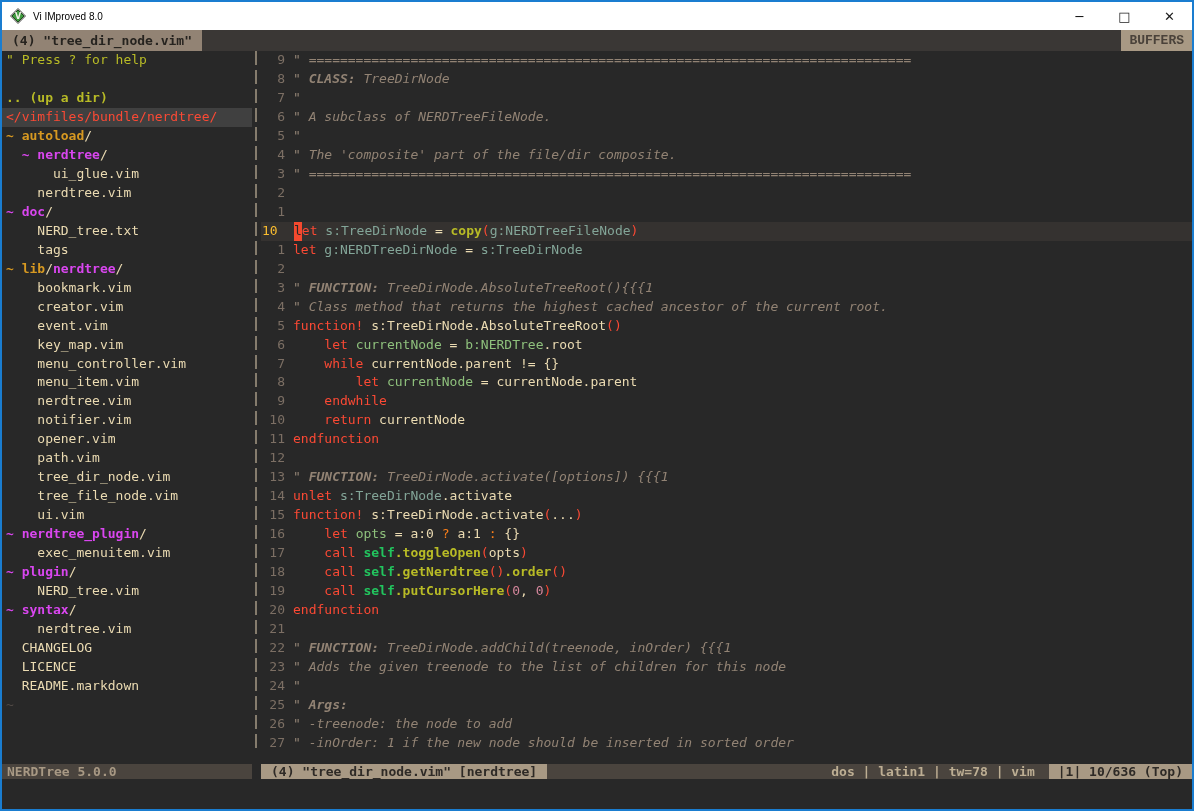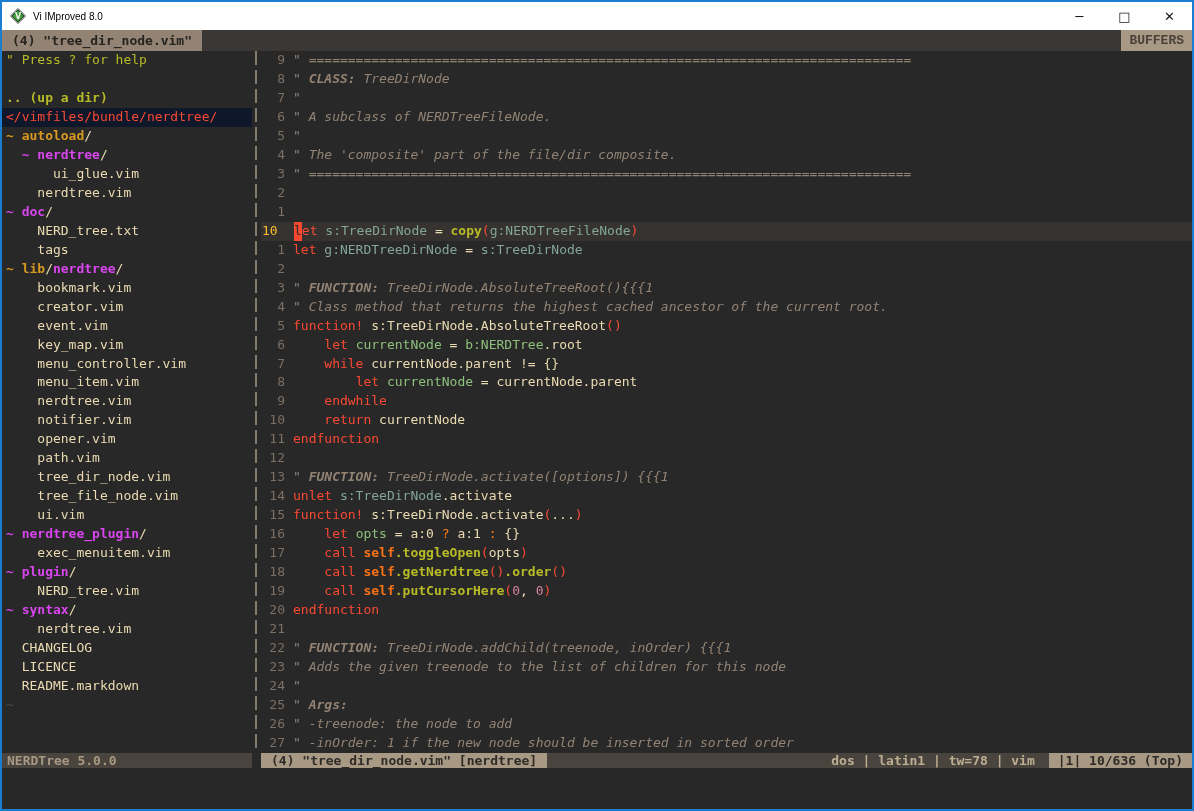--- a/index.html
+++ b/index.html
@@ -18,50 +18,50 @@
     color:#1a1a1a;font-size:13px;font-family:"DejaVu Sans",sans-serif;cursor:default;}
   
   .tabline{height:21px;background:#3a3735;display:flex;align-items:stretch;flex-shrink:0;}
   .tab{background:#928374;color:#26231f;font-weight:bold;padding:0 10px;display:flex;align-items:center;white-space:pre;}
   .tab-fill{flex:1;}
   .tab-right{background:#a89984;color:#4a423a;font-weight:bold;padding:0 8px;display:flex;align-items:center;font-family:Liberation Mono, monospace;}
   
   .content{display:flex;height:702px;flex-shrink:0;position:relative;}
   .sidebar{width:250px;flex-shrink:0;overflow:hidden;padding-left:0;}
   .sidebar .row{height:18.97px;line-height:18.97px;white-space:pre;padding-left:4px;}
-  .sidebar .row.hl{background:#0f172a;}
+  .sidebar .row.hl{background:#404040;}
   .vsep{width:9px;flex-shrink:0;position:relative;}
   .vsep::before{content:"";position:absolute;left:3px;top:0;bottom:0;width:2px;
     background:repeating-linear-gradient(to bottom,#857c6d 0 14px,transparent 14px 18.97px);}
   .editor{flex:1;overflow:hidden;}
   .eline{display:flex;height:18.97px;line-height:18.97px;white-space:pre;}
   .eline .ln{width:24px;padding-right:8px;text-align:right;color:#7c6f64;flex-shrink:0;}
   .eline.cur{background:#353230;}
   .eline.cur .ln{color:#fabd2f;text-align:left;padding-left:1px;}
   
   .t-fg{color:#ebdbb2}
   .t-cm{color:#928374;font-style:italic}
   .t-cmb{color:#928374;font-style:italic;font-weight:bold}
   .t-red{color:#fb4934}
   .t-blue{color:#83a598}
   .t-aqua{color:#8ec07c}
   .t-fn{color:#b8bb26;font-weight:bold}
-  .t-self{color:#f97316;font-weight:bold}
+  .t-self{color:#22c55e;font-weight:bold}
   .t-orange{color:#fe8019}
   .t-purple{color:#d3869b}
   .t-cursor{background:#f4492e;color:#282828}
   .t-help{color:#b8bb26}
   .t-updir{color:#b8bb26;font-weight:bold}
   .t-root{color:#fb4934}
   .t-gold{color:#d79921;font-weight:bold}
   .t-dgreen{color:#d946ef;font-weight:bold}
   .t-file{color:#ebdbb2}
   .t-dim{color:#504945}
   
-  .statusline{height:36px;display:flex;align-items:flex-start;font-weight:bold;flex-shrink:0;white-space:pre;}
+  .statusline{height:36px;display:flex;align-items:center;font-weight:bold;flex-shrink:0;white-space:pre;}
   .sl-left{width:250px;background:#4a443e;color:#a89984;display:flex;align-items:center;padding-left:5px;box-sizing:border-box;flex-shrink:0;}
   .sl-gap{width:9px;background:#282828;flex-shrink:0;}
   .sl-file{background:#a89984;color:#2e2a26;display:flex;align-items:center;padding:0 10px;flex-shrink:0;}
   .sl-mid{flex:1;background:#4a443e;display:flex;align-items:center;justify-content:flex-end;}
   .sl-info{color:#bdae93;padding-right:14px;}
   .sl-pos{background:#a89984;color:#2e2a26;display:flex;align-items:center;padding:0 9px;flex-shrink:0;}
   
   .cmdline{flex:1;background:#282828;}
 </style>
 </head>

